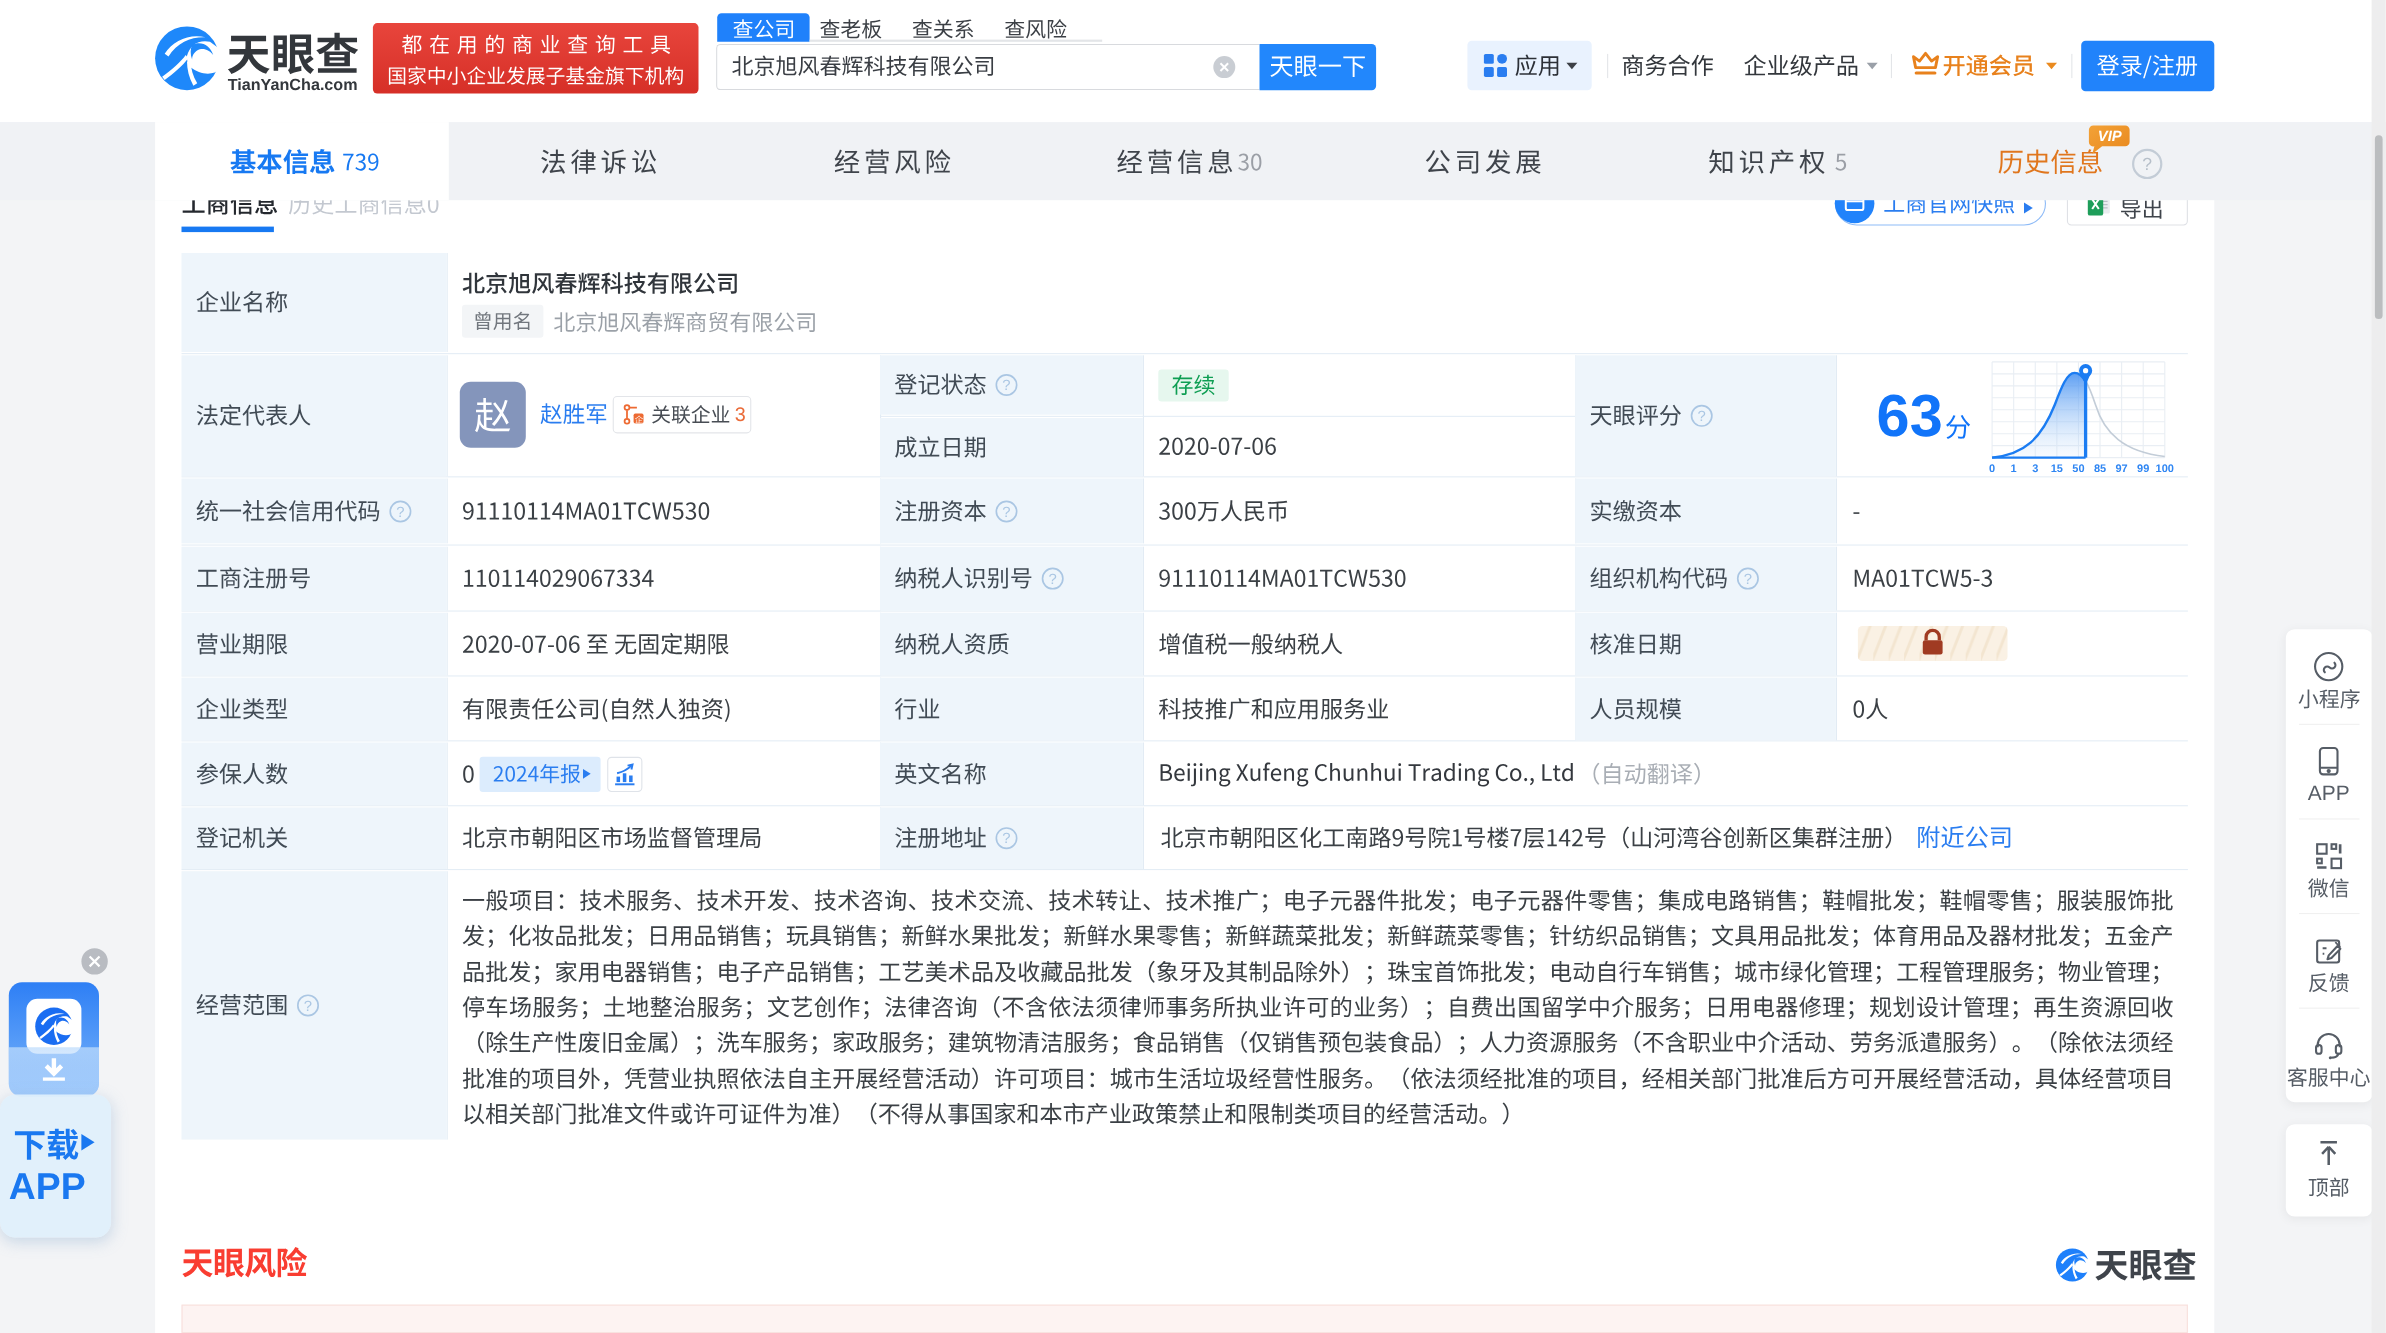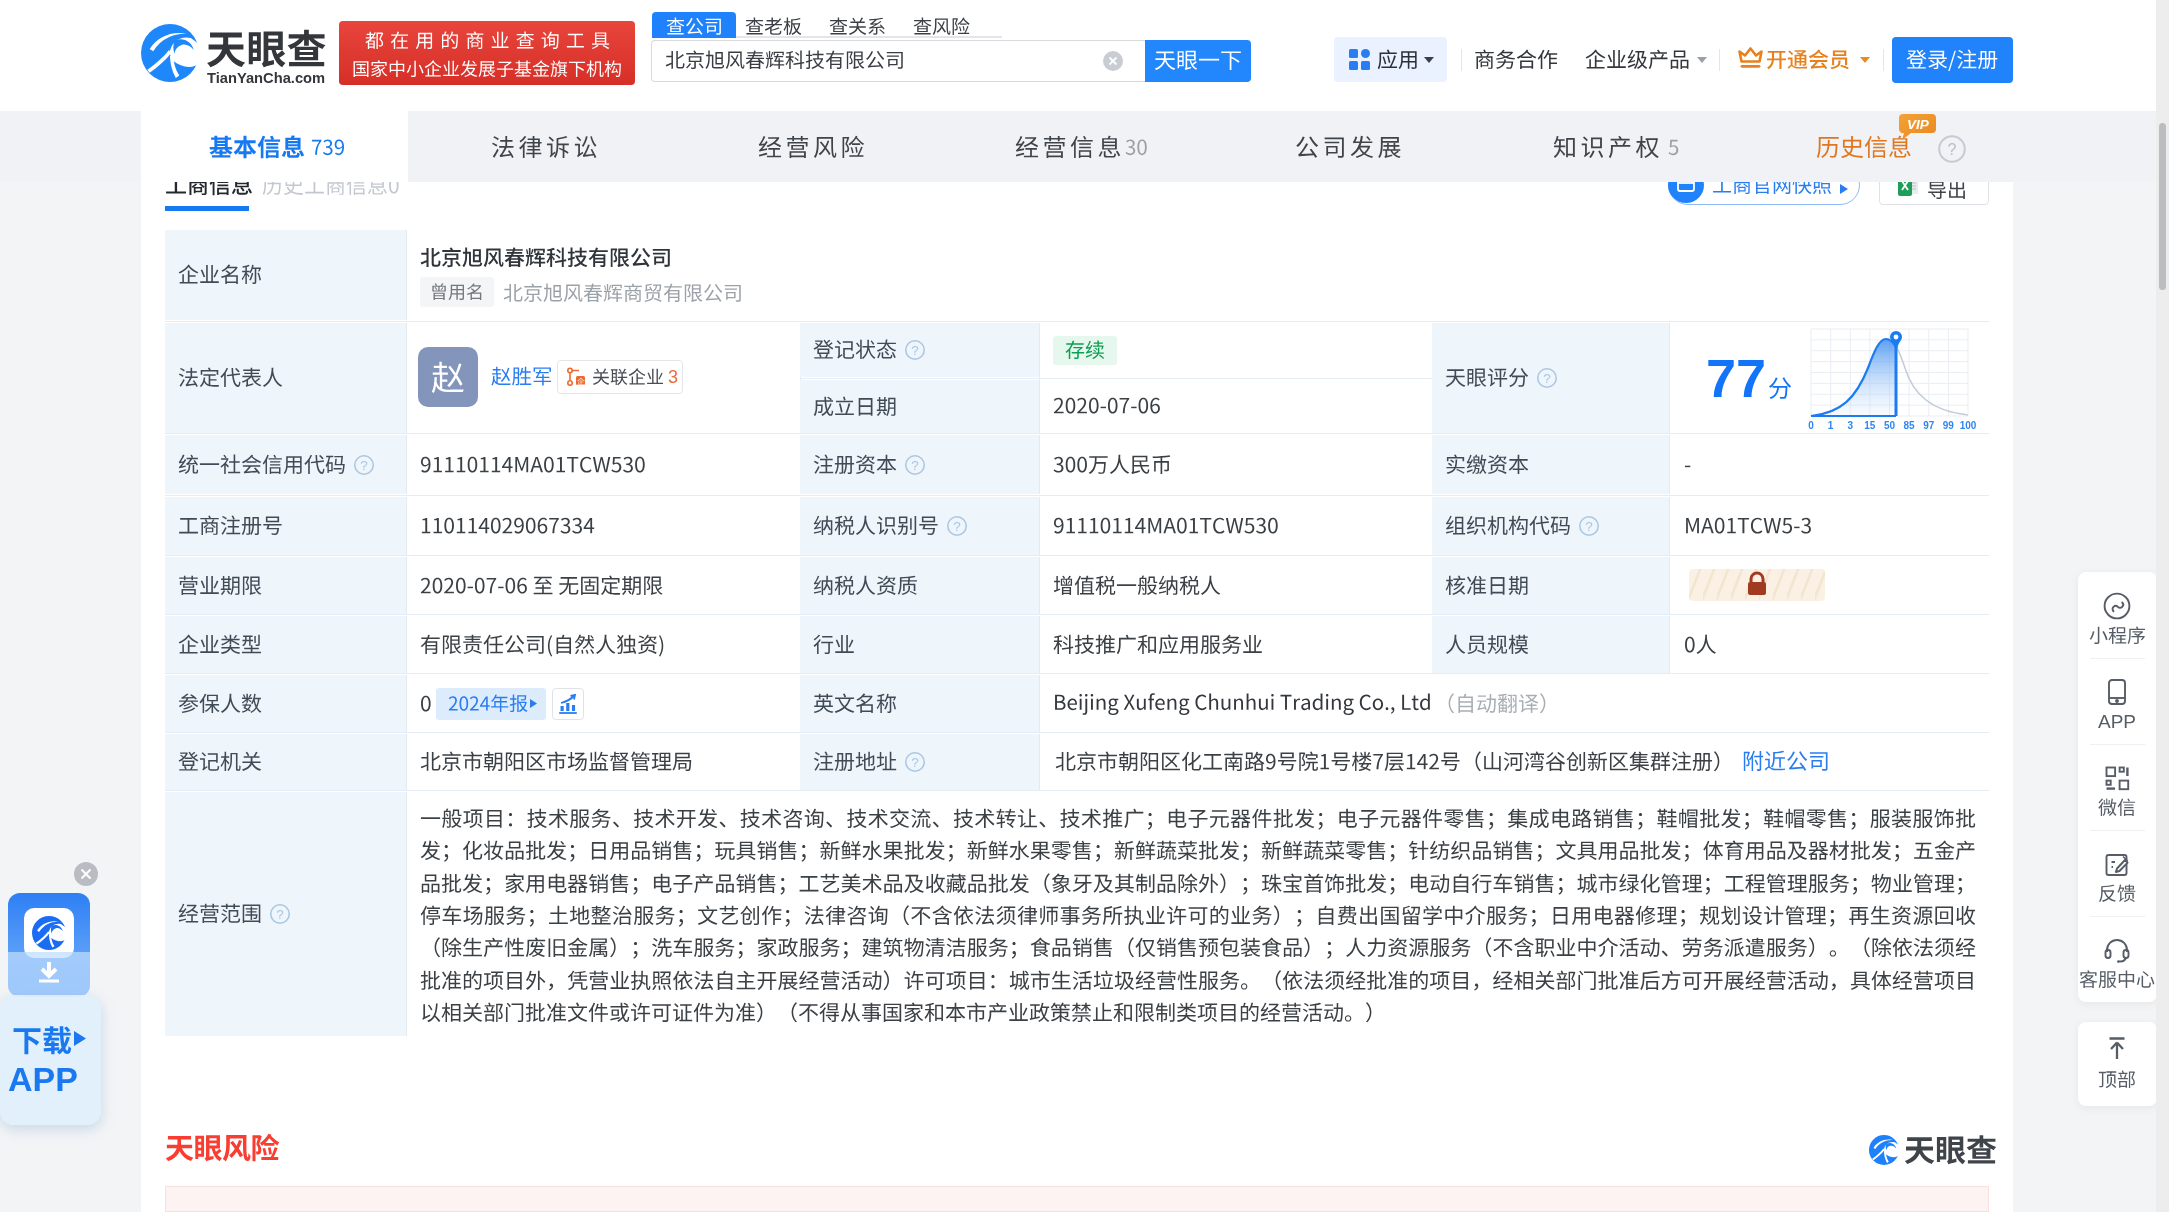--- a/index.html
+++ b/index.html
@@ -511,21 +511,21 @@
         <use href="#gr5929"></use>
         <use href="#gr773C" x="1000.0"></use>
         <use href="#gr8BC4" x="2000.0"></use>
         <use href="#gr5206" x="3000.0"></use>
       </g>
     </svg>
     <svg class="a" style="left:1537.0px;top:368.0px" width="20" height="20">
       <circle cx="10" cy="10" r="9.25" fill="none" stroke="#aac6e3" stroke-width="1.5"></circle>
       <text x="10" y="14.8" font-size="13.5" fill="#aac6e3" text-anchor="middle" font-family="Liberation Sans">?</text>
     </svg>
-    <div class="a" style="left:1706.0px;top:351.3px;font-size:54.0px;line-height:54.0px;color:#1174f9;font-weight:bold;white-space:nowrap">77</div>
+    <div class="a" style="left:1706.0px;top:351.3px;font-size:54.0px;line-height:54.0px;color:#1174f9;font-weight:bold;white-space:nowrap">63</div>
     <svg class="a" style="left:1768.0px;top:374.9px" width="26.0" height="27.4">
       <g fill="#1174f9" transform="translate(0,22.08) scale(0.024000,-0.024000)">
         <use href="#gr5206"></use>
       </g>
     </svg>
     <svg class="a" style="left:1806px;top:326px" width="172" height="108" viewBox="0 0 172 108">
       <defs>
         <linearGradient id="bellg" x1="0" y1="0" x2="0" y2="1">
           <stop offset="0" stop-color="#3f8df1" stop-opacity=".85"></stop>
           <stop offset="1" stop-color="#cfe4fa" stop-opacity=".15"></stop>

